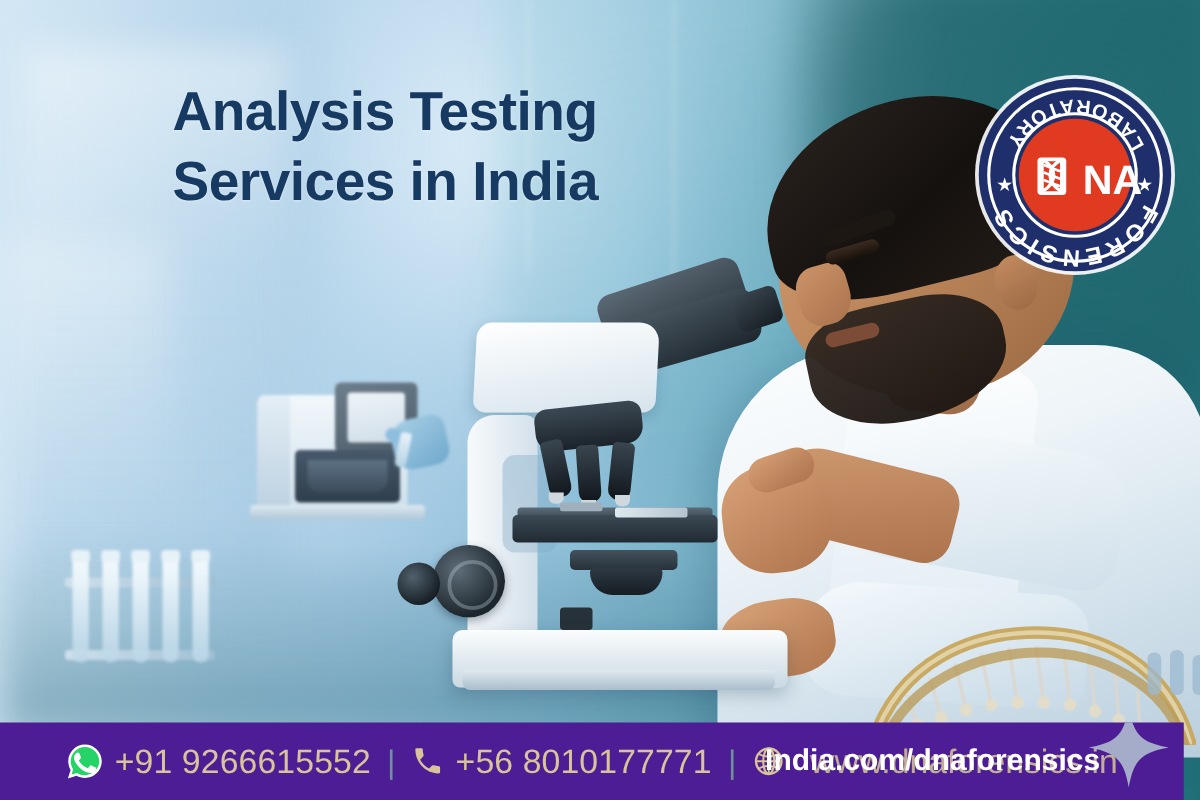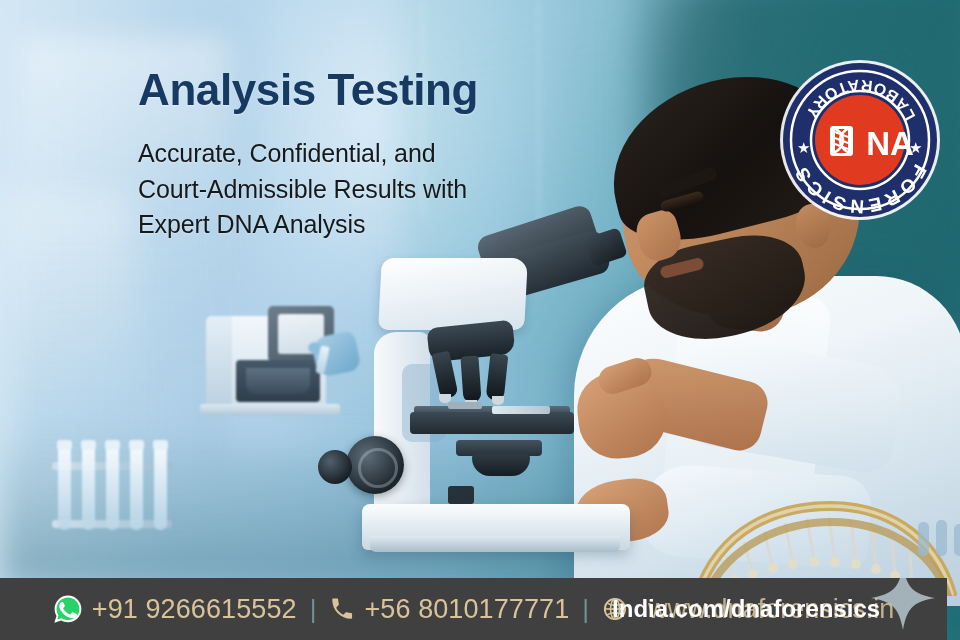--- a/index.html
+++ b/index.html
@@ -226,21 +226,21 @@
     color:#16191c;letter-spacing:-.1px;
     text-shadow:0 1px 2px rgba(255,255,255,.35);
   }
 
   
   .logo{position:absolute;left:778px;top:58px;width:164px;height:164px;}
 
   
   .footer{
     position:absolute;left:0;right:13px;bottom:0;height:62px;
-    background:#404040;
+    background:#4c1d95;
     display:flex;align-items:center;justify-content:center;gap:0;
     overflow:hidden;
   }
   .f-item{display:flex;align-items:center;gap:9px;}
   .f-text{
     font-size:27px;font-weight:400;color:#d9c39a;letter-spacing:.1px;white-space:nowrap;
   }
   .f-sep{
     color:#6f9096;font-size:26px;margin:0 13px;user-select:none;
   }
@@ -383,26 +383,22 @@
     <g fill="#9ab9cf" opacity=".75">
       <rect x="238" y="46" width="11" height="34" rx="5"></rect>
       <rect x="256" y="44" width="11" height="36" rx="5"></rect>
       <rect x="274" y="48" width="11" height="32" rx="5"></rect>
     </g>
   </svg>
 
   <div class="copy">
     <h1 class="headline">
       <span>Analysis Testing</span><br>
+      <span>Services in India</span>
     </h1>
-    <p class="subhead">
-      <span>Accurate, Confidential, and</span><br>
-      <span>Court-Admissible Results with</span><br>
-      <span>Expert DNA Analysis</span>
-    </p>
   </div>
 
   <svg class="logo" viewBox="0 0 164 164">
     <defs>
       <path id="arcTop" d="M 82,82 m -60,0 a 60,60 0 0 1 120,0" fill="none" transform="rotate(180 82 82)"></path>
       <path id="arcBot" d="M 82,82 m -60,0 a 60,60 0 0 0 120,0" fill="none" transform="rotate(180 82 82)"></path>
     </defs>
     <circle cx="82" cy="82" r="80" fill="#ffffff" opacity=".9"></circle>
     <circle cx="82" cy="82" r="77" fill="#1e2f6b"></circle>
     <circle cx="82" cy="82" r="69" fill="none" stroke="#ffffff" stroke-width="2.5"></circle>

